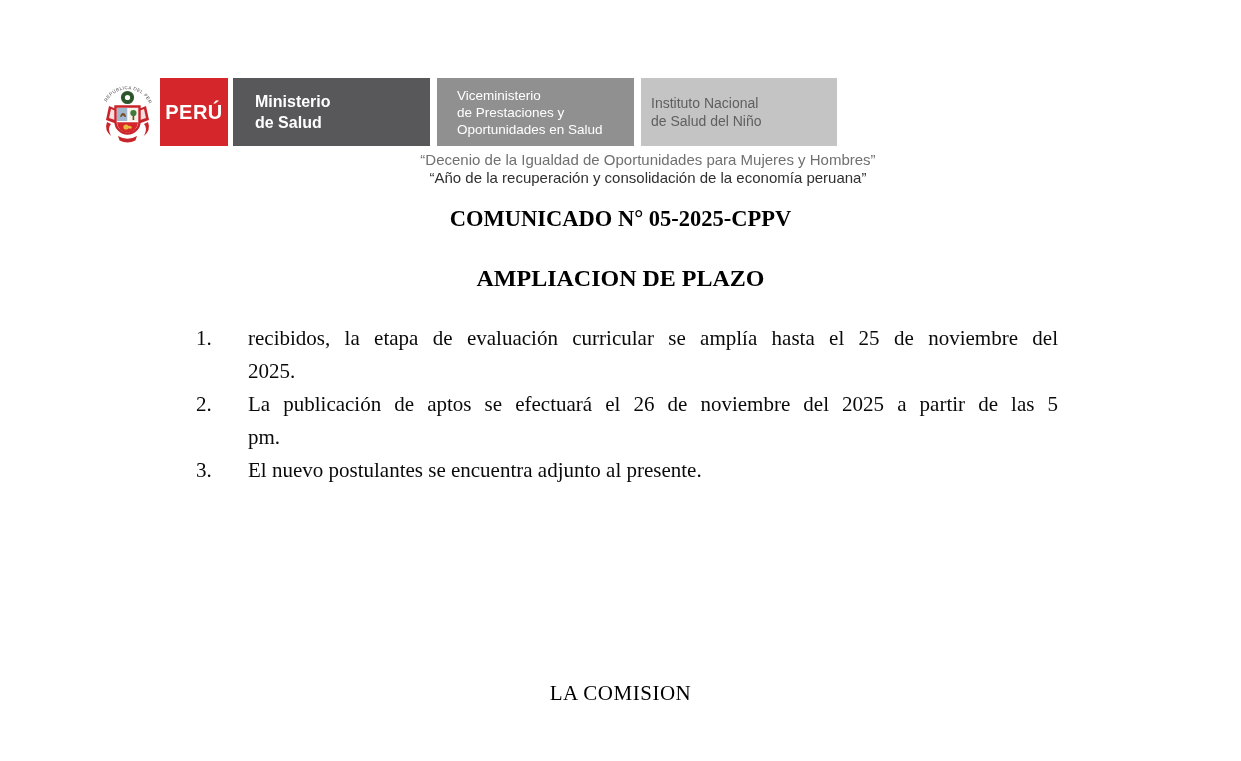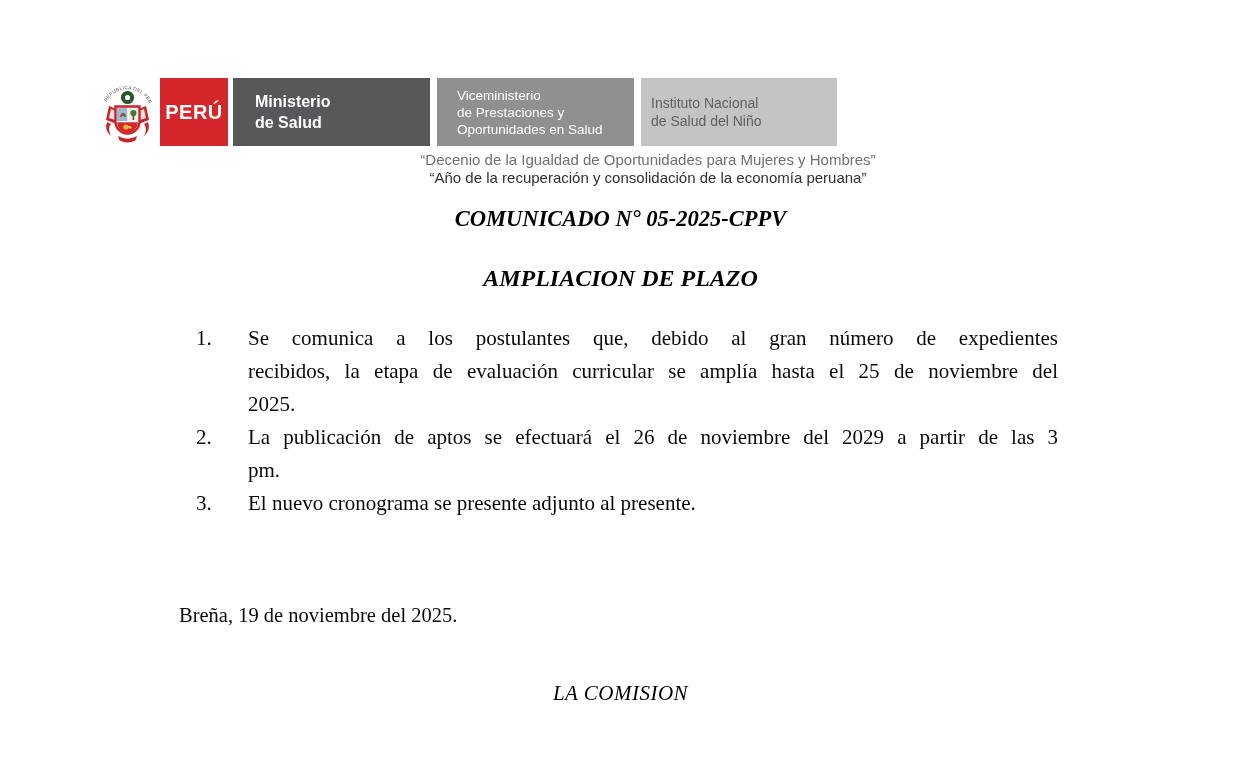--- a/index.html
+++ b/index.html
@@ -30,21 +30,21 @@
   .hblock-insn .l { color: #5F5F5F; font-size: 14px; line-height: 18px; }
 
   
   .mottos { position: absolute; top: 151px; left: 0; width: 1212px; text-align: center; padding-left: 42px; }
   .motto-1 { font-size: 15px; color: #707070; line-height: 18px; }
   .motto-2 { font-size: 15px; color: #303030; line-height: 18px; }
 
   
   .doc-title, .doc-subtitle, .signature {
     position: absolute; left: 0; width: 100%; text-align: center;
-    font-family: "Liberation Serif", serif; color: #000000; font-style: italic;
+    font-family: "Liberation Serif", serif; color: #000000;
   }
   .doc-title    { top: 206px; font-size: 22.5px; font-weight: bold; }
   .doc-subtitle { top: 265px; font-size: 24px; font-weight: bold; }
 
   .doc-list {
     position: absolute; left: 196px; top: 322px; width: 862px;
     font-family: "Liberation Serif", serif; font-size: 21px; color: #0a0a0a;
   }
   .item  { display: flex; }
   .num   { width: 52px; line-height: 33px; flex-shrink: 0; }
@@ -117,36 +117,34 @@
     <div class="motto-2">“Año de la recuperación y consolidación de la economía peruana”</div>
   </div>
 
   <div class="doc-title">COMUNICADO N° 05-2025-CPPV</div>
   <div class="doc-subtitle">AMPLIACION DE PLAZO</div>
 
   <div class="doc-list">
       <div class="item">
         <div class="num">1.</div>
         <div class="lines">
-          <div class="line">Se comunica a los postulantes que, debido al gran número de expedientes</div>
           <div class="line">recibidos, la etapa de evaluación curricular se amplía hasta el 25 de noviembre del</div>
           <div class="line last">2025.</div>
         </div>
       </div>
       <div class="item">
         <div class="num">2.</div>
         <div class="lines">
-          <div class="line">La publicación de aptos se efectuará el 26 de noviembre del 2029 a partir de las 3</div>
+          <div class="line">La publicación de aptos se efectuará el 26 de noviembre del 2025 a partir de las 5</div>
           <div class="line last">pm.</div>
         </div>
       </div>
       <div class="item">
         <div class="num">3.</div>
         <div class="lines">
-          <div class="line last">El nuevo cronograma se presente adjunto al presente.</div>
+          <div class="line last">El nuevo postulantes se encuentra adjunto al presente.</div>
         </div>
       </div>
     </div>
 
-  <div class="place-date">Breña, 19 de noviembre del 2025.</div>
   <div class="signature">LA COMISION</div>
 
 </div>
 
 </body></html>

